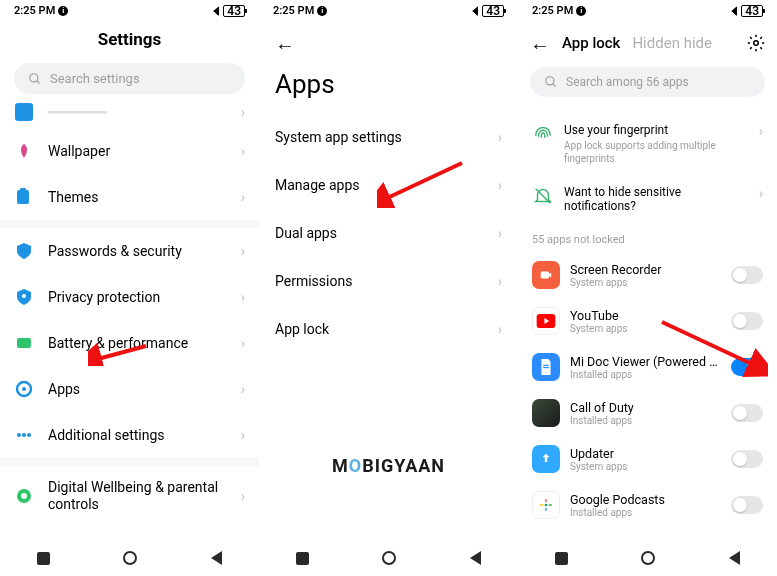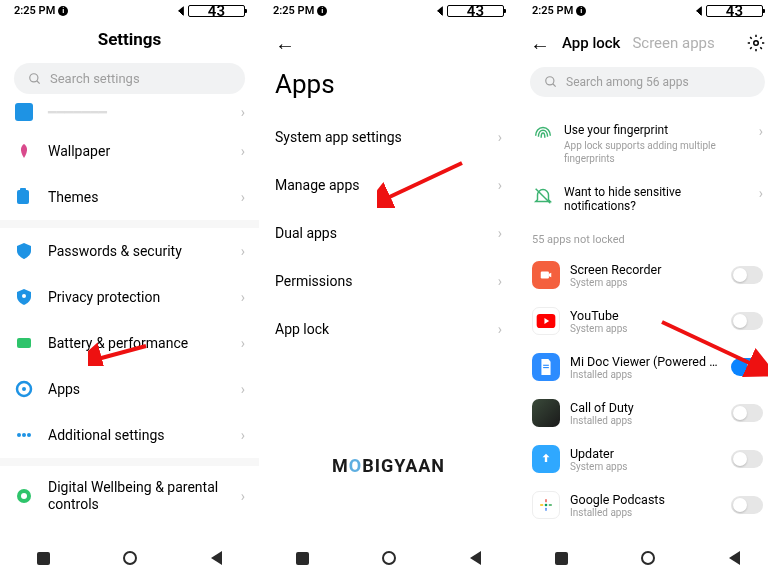--- a/index.html
+++ b/index.html
@@ -1,21 +1,21 @@
 <!DOCTYPE html>
 <html><head>
 <meta charset="utf-8">
 <style>
   * { box-sizing: border-box; margin: 0; padding: 0; }
   body { font-family: -apple-system, Roboto, sans-serif; background: #fff; width: 777px; height: 576px; display: flex; overflow: hidden; }
   .screen { width: 259px; height: 576px; background: #fff; position: relative; display: flex; flex-direction: column; }
   .status-bar { display: flex; justify-content: space-between; align-items: flex-end; padding: 4px 14px; font-size: 11px; font-weight: 600; color: #000; }
   .status-left { display: flex; align-items: center; gap: 3px; }
   .status-right { display: flex; align-items: center; gap: 4px; }
-  .battery-box { border: 1px solid #000; border-radius: 2px; padding: 0 19px; font-size: 15px; line-height: 10px; display: inline-block; position: relative; }
+  .battery-box { border: 1px solid #000; border-radius: 2px; padding: 0 3px; font-size: 12px; line-height: 10px; display: inline-block; position: relative; }
   .battery-box::after { content:''; position:absolute; right:-3px; top:3px; width:2px; height:4px; background:#000; border-radius:0 1px 1px 0; }
   .signal-icon { display:inline-block; width:12px; height:10px; background: linear-gradient(to top right, transparent 49%, #000 51%); clip-path: polygon(0 100%, 100% 0, 100% 100%); border-radius:1px; }
   .info-dot { display:inline-block; width:10px; height:10px; border-radius:50%; background:#000; color:#fff; font-size:8px; line-height:10px; text-align:center; }
 
   
   .s1-title { text-align: center; font-size: 17px; font-weight: 700; padding: 8px 0 14px; }
   .search-bar { margin: 0 14px 8px; background: #f1f2f3; border-radius: 18px; padding: 8px 14px; display: flex; align-items: center; gap: 8px; color: #9e9e9e; font-size: 13px; }
   .search-icon-svg { width:14px; height:14px; }
   .list { flex:1; overflow:hidden; }
   .item { display:flex; align-items:center; padding: 13px 14px; gap: 14px; }
@@ -281,21 +281,21 @@
     </div>
     <div class="status-right">
       <span class="signal-icon"></span>
       <span class="battery-box">43</span>
     </div>
   </div>
 
   <div class="s3-header">
     <span class="back-arrow">←</span>
     <span class="s3-tab active">App lock</span>
-    <span class="s3-tab inactive">Screen apps</span>
+    <span class="s3-tab inactive">Hidden hide</span>
     <svg class="gear" viewBox="0 0 24 24" fill="none" stroke="#000" stroke-width="2">
         <circle cx="12" cy="12" r="3"></circle>
         <path d="M12 1v3M12 20v3M4.2 4.2l2.1 2.1M17.7 17.7l2.1 2.1M1 12h3M20 12h3M4.2 19.8l2.1-2.1M17.7 6.3l2.1-2.1"></path>
       </svg>
   </div>
 
   <div class="s3-search">
     <svg class="search-icon-svg" viewBox="0 0 24 24" fill="none" stroke="#9e9e9e" stroke-width="2">
         <circle cx="10" cy="10" r="7"></circle>
         <line x1="20" y1="20" x2="15" y2="15"></line>

